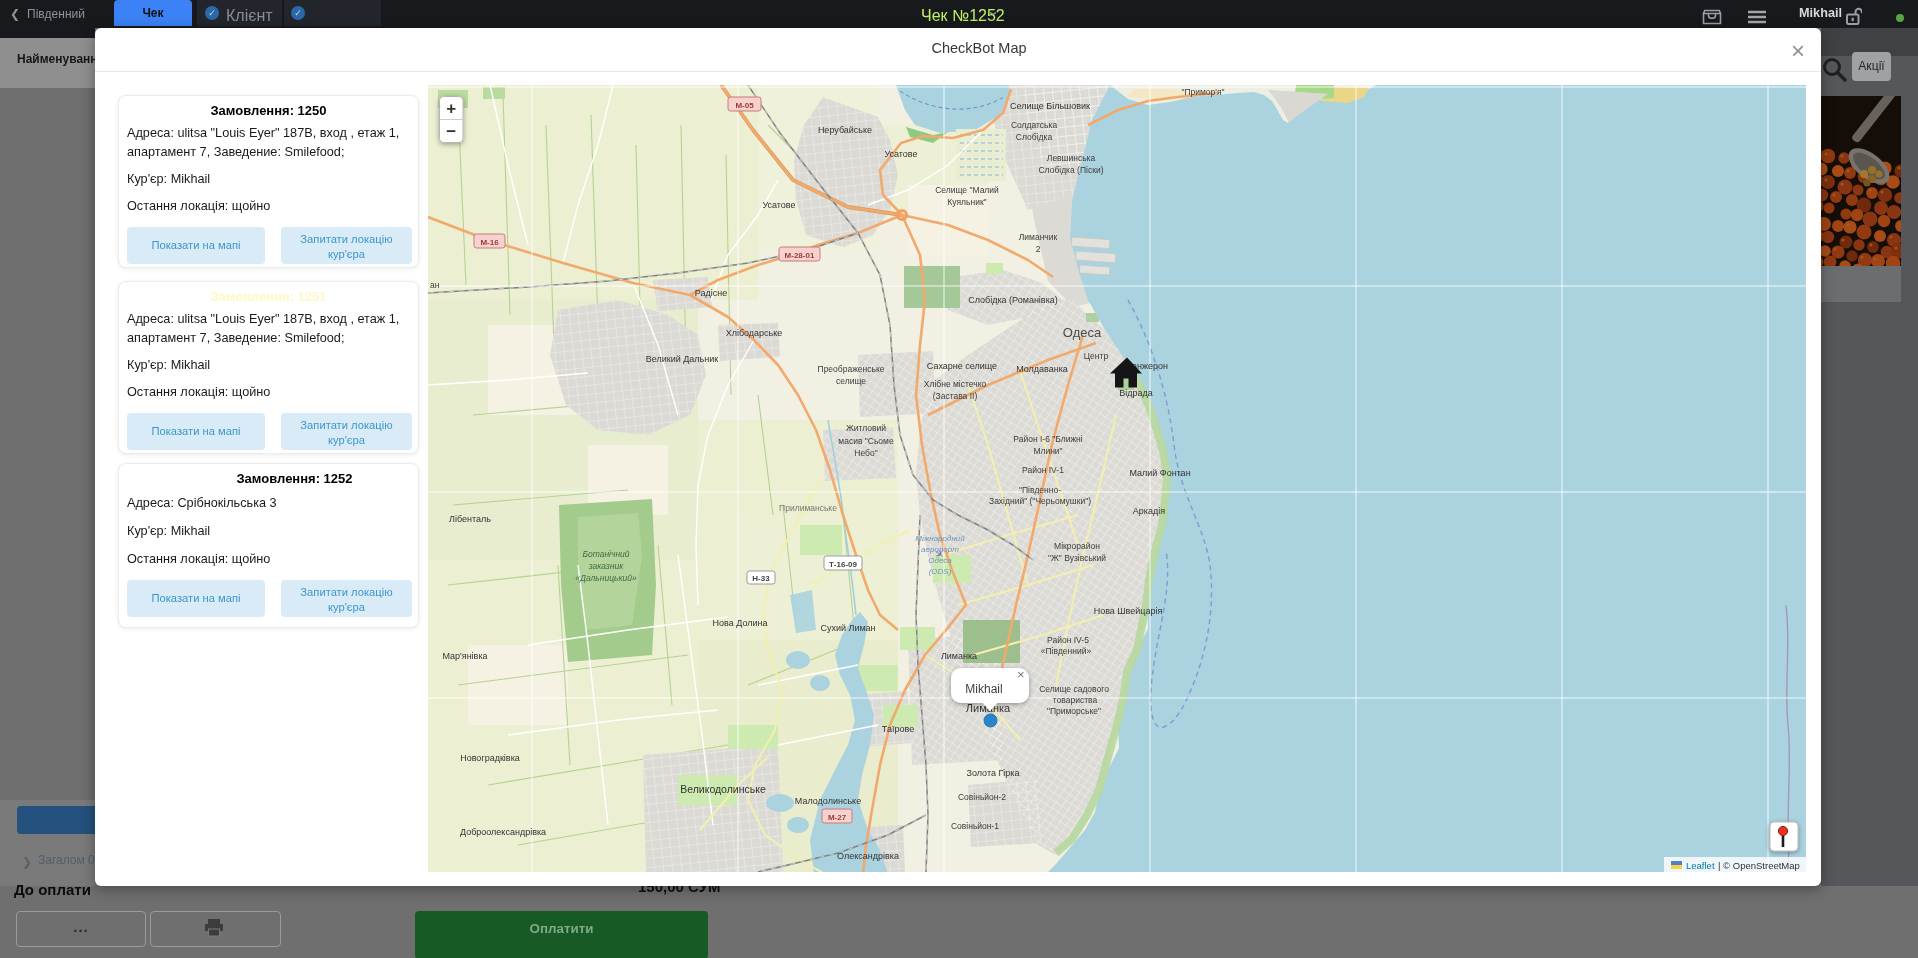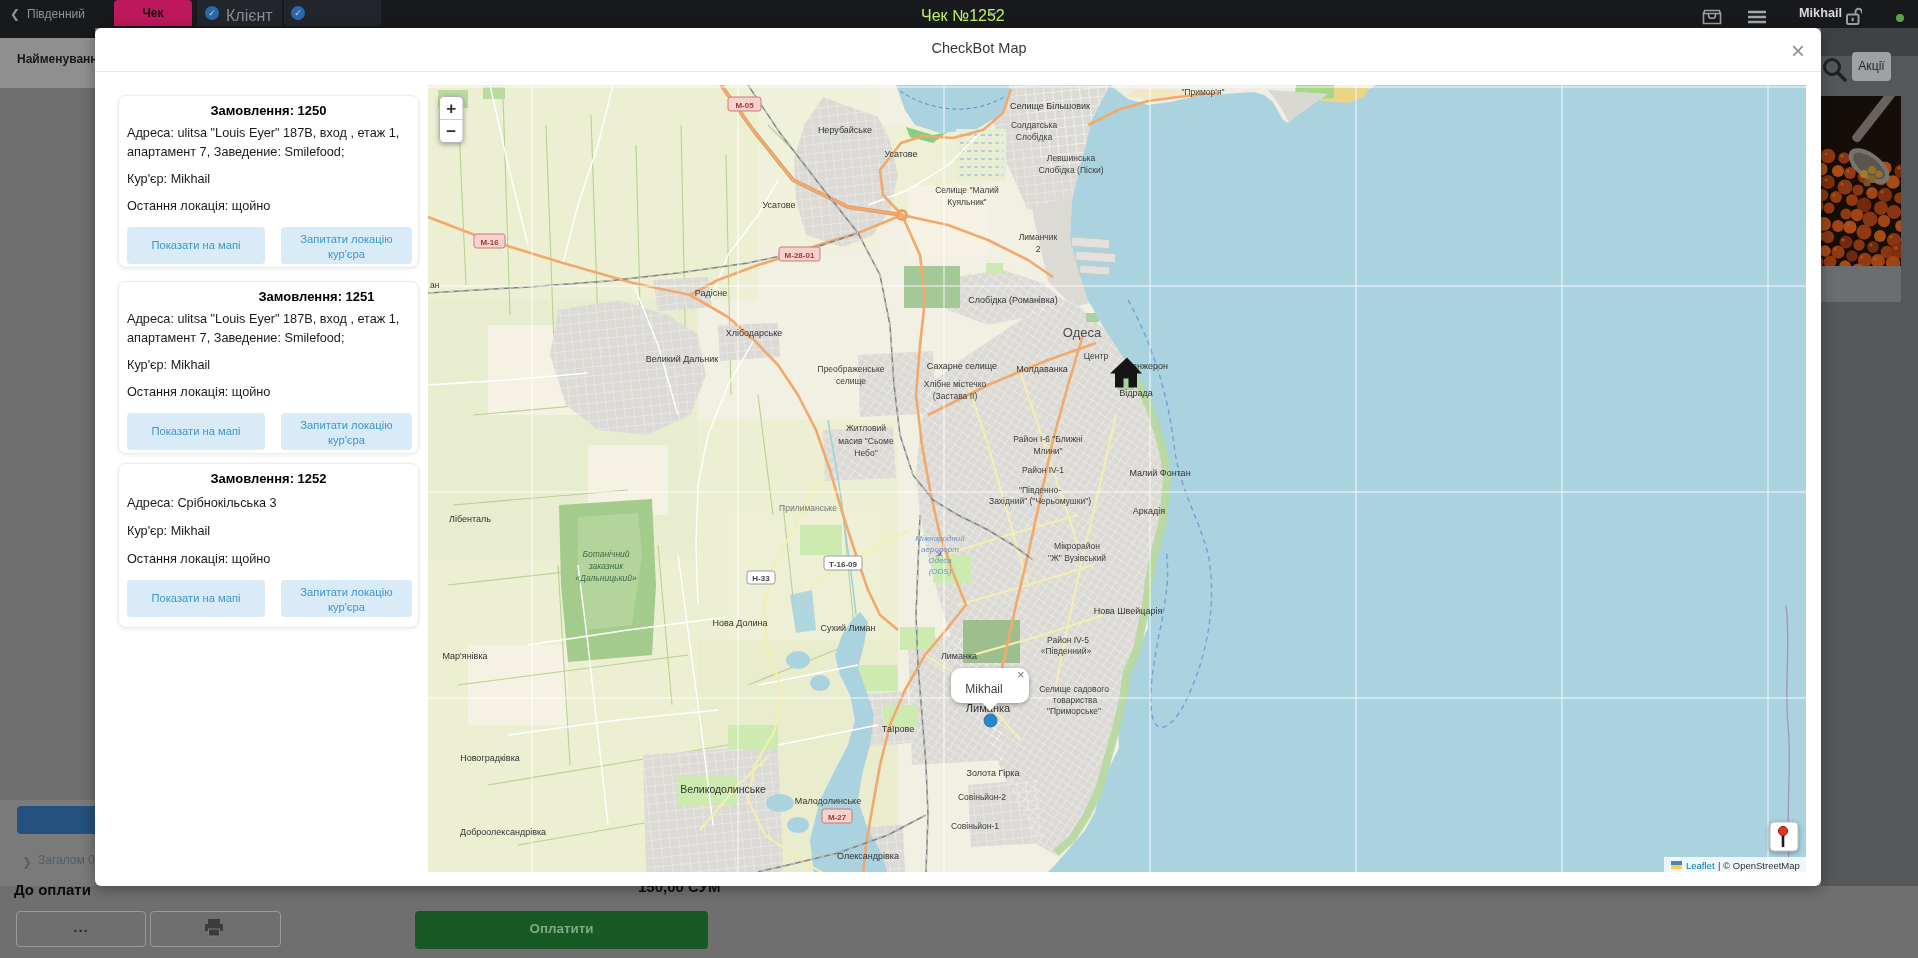--- a/index.html
+++ b/index.html
@@ -6,21 +6,21 @@
   body{width:1918px;height:958px;position:relative;background:#6f6f6f;overflow:hidden;
        font-family:"Liberation Sans",sans-serif;-webkit-font-smoothing:antialiased;}
   .abs{position:absolute;}
 </style>
 </head>
 <body>
 
 <div class="abs" style="left:0;top:0;width:1918px;height:28px;background:#17191d;"></div>
 <div class="abs" style="left:0;top:0;width:95px;height:38px;background:#17191d;"></div>
 <div class="abs" style="left:10px;top:7px;color:#8f9296;font-size:12px;">❮<span style="margin-left:7px;">Південний</span></div>
-<div class="abs" style="left:114px;top:0;width:78px;height:26px;background:#be185d;border-radius:4px 4px 0 0;text-align:center;line-height:26px;font-size:12px;font-weight:bold;color:#101010;">Чек</div>
+<div class="abs" style="left:114px;top:0;width:78px;height:26px;background:#3b82f6;border-radius:4px 4px 0 0;text-align:center;line-height:26px;font-size:12px;font-weight:bold;color:#101010;">Чек</div>
 <div class="abs" style="left:197px;top:0;width:85px;height:26px;background:#22252b;"></div>
 <div class="abs" style="left:284px;top:0;width:97px;height:26px;background:#22252b;"></div>
 <div class="abs" style="left:205px;top:6px;width:14px;height:14px;border-radius:50%;background:#2a68a8;color:#c6d8ea;font-size:9px;text-align:center;line-height:14px;">✓</div>
 <div class="abs" style="left:226px;top:7px;color:#8b8e93;font-size:16px;">Клієнт</div>
 <div class="abs" style="left:291px;top:6px;width:14px;height:14px;border-radius:50%;background:#2a68a8;color:#c6d8ea;font-size:9px;text-align:center;line-height:14px;">✓</div>
 <div class="abs" style="left:311px;top:7px;color:#8b8e93;font-size:14px;margin-top:24px;">Доставлення</div>
 <div class="abs" style="left:921px;top:7px;color:#bef264;font-size:16px;">Чек №1252</div>
 <div class="abs" style="left:988px;top:4px;color:#a9abad;font-size:12px;transform:scaleX(1.4);">⌄</div>
 
 <svg class="abs" style="left:1702px;top:9px;" width="20" height="16" viewBox="0 0 20 16">
@@ -49,21 +49,21 @@
 <div class="abs" style="left:14px;top:881px;color:#0c0c0c;font-size:15px;font-weight:bold;white-space:nowrap;">До оплати</div>
 
 <div class="abs" style="left:638px;top:878px;color:#111;font-size:15px;font-weight:bold;white-space:nowrap;">150,00 СУМ</div>
 <div class="abs" style="left:16px;top:911px;width:128px;height:34px;border:1.5px solid #9a9a9a;border-radius:4px;text-align:center;line-height:30px;color:#2b2b2b;font-size:15px;letter-spacing:1px;font-weight:bold;">...</div>
 <div class="abs" style="left:150px;top:911px;width:129px;height:34px;border:1.5px solid #9a9a9a;border-radius:4px;"></div>
 <svg class="abs" style="left:204px;top:919px;" width="20" height="18" viewBox="0 0 20 18">
   <rect x="4" y="0" width="12" height="5" fill="#3c3c3c"></rect>
   <rect x="1" y="5" width="18" height="7" rx="1" fill="#3c3c3c"></rect>
   <rect x="4.5" y="10" width="11" height="7" fill="#3c3c3c" stroke="#7a7a7a"></rect>
 </svg>
-<div class="abs" style="left:415px;top:911px;width:293px;height:38px;background:#175a26;border-radius:4px;text-align:center;line-height:36px;color:#7fa987;font-size:13.4px;font-weight:bold;">Оплатити</div>
+<div class="abs" style="left:415px;top:911px;width:293px;height:48px;background:#175a26;border-radius:4px;text-align:center;line-height:36px;color:#7fa987;font-size:13.4px;font-weight:bold;">Оплатити</div>
 
 <div class="abs" style="left:1821px;top:28px;width:97px;height:28px;background:#3f4144;"></div>
 <div class="abs" style="left:1821px;top:56px;width:97px;height:830px;background:#55575a;"></div>
 <svg class="abs" style="left:1820px;top:56px;" width="30" height="28" viewBox="0 0 30 28">
   <circle cx="12" cy="11" r="7.5" fill="none" stroke="#1f2022" stroke-width="3"></circle>
   <path d="M17.5 16.5 L25 24" stroke="#1f2022" stroke-width="3.5" stroke-linecap="round"></path>
 </svg>
 <div class="abs" style="left:1852px;top:52px;width:39px;height:29px;background:#9fa1a3;border-radius:4px;text-align:center;line-height:29px;color:#27282a;font-size:12.2px;">Акції</div>
 
 <svg class="abs" style="left:1820px;top:96px;" width="81" height="170" viewBox="0 0 81 170">
@@ -171,29 +171,29 @@
 
 <div class="abs" style="left:118px;top:95px;width:299px;height:171px;background:#fff;border:1px solid #ececec;border-radius:8px;box-shadow:0 1px 4px rgba(0,0,0,.08);"></div>
 <div class="abs" style="left:118px;top:103px;width:301px;text-align:center;font-size:13px;font-weight:bold;color:#000;">Замовлення: 1250</div>
 <div class="abs" style="left:127px;top:124px;width:285px;font-size:12.7px;color:#1a1a1a;line-height:19px;">Адреса: ulitsa "Louis Eyer" 187В, вход , етаж 1, апартамент 7, Заведение: Smilefood;</div>
 <div class="abs" style="left:127px;top:172px;font-size:12.7px;color:#1a1a1a;">Кур'єр: Mikhail</div>
 <div class="abs" style="left:127px;top:199px;font-size:12.7px;color:#1a1a1a;">Остання локація: щойно</div>
 <div class="abs" style="left:127px;top:227px;width:138px;height:37px;background:#d8ebf7;border-radius:4px;color:#3d96cb;font-size:11.2px;text-align:center;line-height:37px;">Показати на мапі</div>
 <div class="abs" style="left:281px;top:227px;width:131px;height:37px;background:#d8ebf7;border-radius:4px;color:#3d96cb;font-size:11.2px;text-align:center;line-height:15px;padding-top:4.5px;box-sizing:border-box;">Запитати локацію<br>кур'єра</div>
 
 <div class="abs" style="left:118px;top:281px;width:299px;height:171px;background:#fff;border:1px solid #ececec;border-radius:8px;box-shadow:0 1px 4px rgba(0,0,0,.08);"></div>
-<div class="abs" style="left:118px;top:289px;width:301px;text-align:center;font-size:13px;font-weight:bold;color:#000000;padding-left:48px;">Замовлення: 1251</div>
+<div class="abs" style="left:118px;top:289px;width:301px;text-align:center;font-size:13px;font-weight:bold;color:#fef9c3;">Замовлення: 1251</div>
 <div class="abs" style="left:127px;top:310px;width:285px;font-size:12.7px;color:#1a1a1a;line-height:19px;">Адреса: ulitsa "Louis Eyer" 187В, вход , етаж 1, апартамент 7, Заведение: Smilefood;</div>
 <div class="abs" style="left:127px;top:358px;font-size:12.7px;color:#1a1a1a;">Кур'єр: Mikhail</div>
 <div class="abs" style="left:127px;top:385px;font-size:12.7px;color:#1a1a1a;">Остання локація: щойно</div>
 <div class="abs" style="left:127px;top:413px;width:138px;height:37px;background:#d8ebf7;border-radius:4px;color:#3d96cb;font-size:11.2px;text-align:center;line-height:37px;">Показати на мапі</div>
 <div class="abs" style="left:281px;top:413px;width:131px;height:37px;background:#d8ebf7;border-radius:4px;color:#3d96cb;font-size:11.2px;text-align:center;line-height:15px;padding-top:4.5px;box-sizing:border-box;">Запитати локацію<br>кур'єра</div>
 
 <div class="abs" style="left:118px;top:463px;width:299px;height:163px;background:#fff;border:1px solid #ececec;border-radius:8px;box-shadow:0 1px 4px rgba(0,0,0,.08);"></div>
-<div class="abs" style="left:118px;top:471px;width:301px;text-align:center;font-size:13px;font-weight:bold;color:#000;">Замовлення: 1252</div>
+<div class="abs" style="left:118px;top:471px;width:301px;text-align:center;font-size:13px;font-weight:bold;color:#000;padding-left:26px;">Замовлення: 1252</div>
 <div class="abs" style="left:127px;top:496px;font-size:12.7px;color:#1a1a1a;">Адреса: Срібнокільська 3</div>
 <div class="abs" style="left:127px;top:524px;font-size:12.7px;color:#1a1a1a;">Кур'єр: Mikhail</div>
 <div class="abs" style="left:127px;top:552px;font-size:12.7px;color:#1a1a1a;">Остання локація: щойно</div>
 <div class="abs" style="left:127px;top:580px;width:138px;height:37px;background:#d8ebf7;border-radius:4px;color:#3d96cb;font-size:11.2px;text-align:center;line-height:37px;">Показати на мапі</div>
 <div class="abs" style="left:281px;top:580px;width:131px;height:37px;background:#d8ebf7;border-radius:4px;color:#3d96cb;font-size:11.2px;text-align:center;line-height:15px;padding-top:4.5px;box-sizing:border-box;">Запитати локацію<br>кур'єра</div>
 
 <svg class="abs" id="map" style="left:428px;top:85px;" width="1378" height="787" viewBox="0 0 1378 787">
 <defs>
 <pattern id="st1" width="7" height="7" patternUnits="userSpaceOnUse" patternTransform="rotate(33)">
   <path d="M0 0 H7 M0 0 V7" stroke="#ffffff" stroke-width="0.9" opacity="0.7"></path>

